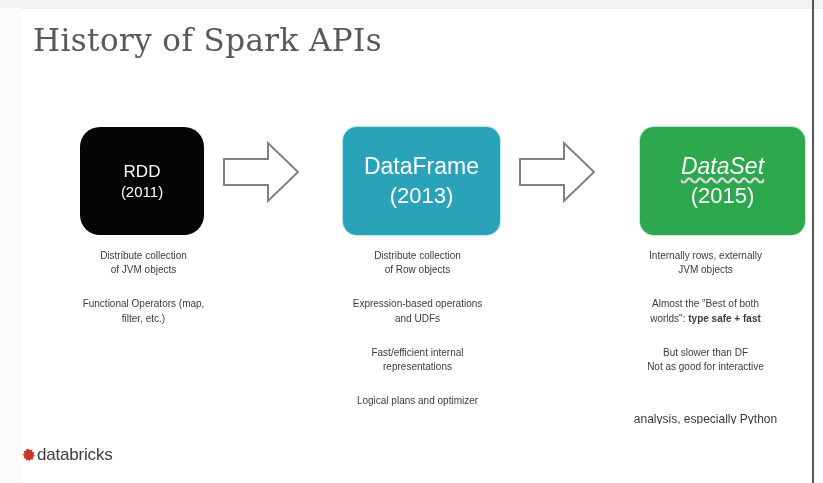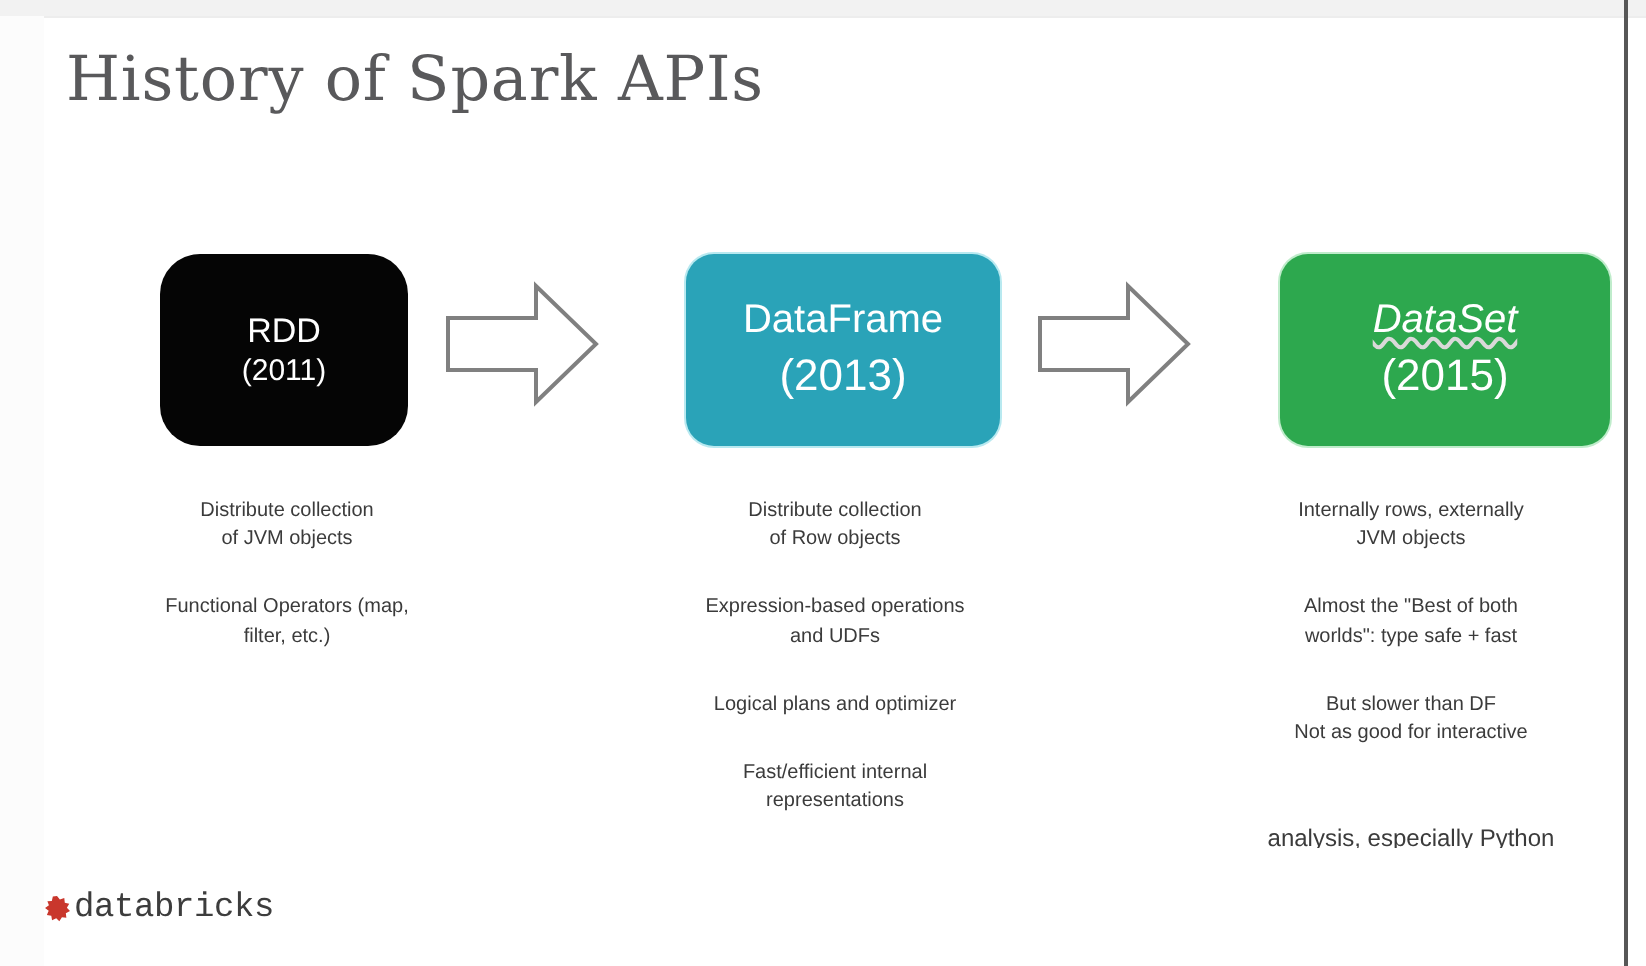--- a/index.html
+++ b/index.html
@@ -63,32 +63,32 @@
     font-weight: 400;
     letter-spacing: 0.4px;
     color: #59595b;
     white-space: nowrap;
   }
 
   
   .node {
     position: absolute;
     top: 127px;
-    height: 96px;
+    height: 108px;
     border-radius: 14px;
     display: flex;
     flex-direction: column;
     align-items: center;
     justify-content: center;
     color: #ffffff;
     line-height: 1.28;
     text-align: center;
     box-sizing: border-box;
   }
-  .node .n-name { font-size: 20px; }
+  .node .n-name { font-size: 23px; }
   .node .n-year { font-size: 22px; }
 
   .node-rdd {
     left: 80px;
     width: 124px;
     border-radius: 20px;
   }
   .node-rdd .n-name { font-size: 17px; }
   .node-rdd .n-year { font-size: 15px; }
 
@@ -126,21 +126,21 @@
     color: #3b3b3b;
     font-size: 10px;
     line-height: 1.42;
   }
   .col-1 { left: 22px;  width: 243px; }
   .col-2 { left: 290px; width: 255px; }
   .col-3 { left: 598px; width: 215px; }
 
   .block { margin-bottom: 20px; }
   .block:last-child { margin-bottom: 0; }
-  .bold { font-weight: normal; }
+  .bold { font-weight: bold; }
 
   
   .clip-wrap {
     position: absolute;
     left: 598px;
     top: 385px;
     width: 215px;
     height: 45px;
     overflow: hidden;
     text-align: center;
@@ -171,21 +171,21 @@
     margin-right: 2px;
     background: #c9372c;
     clip-path: polygon(
       50% 0%, 61% 13%, 78% 8%, 80% 26%, 97% 30%, 88% 45%,
       100% 58%, 84% 66%, 86% 84%, 69% 82%, 59% 97%, 47% 86%,
       31% 93%, 28% 76%, 11% 73%, 18% 57%, 4% 46%, 19% 36%,
       13% 20%, 30% 19%, 34% 2%
     );
   }
   .logo-text {
-    font-family: Liberation Mono, monospace;
+    font-family: Liberation Sans, sans-serif;
     font-size: 17px;
     letter-spacing: -0.2px;
     color: #3d3d3d;
   }
 </style>
 </head>
 <body>
 
 <div id="slide">
 
@@ -236,25 +236,25 @@
   <div class="col col-2">
     <div class="block">
       <div>Distribute collection</div>
       <div>of Row objects</div>
     </div>
     <div class="block">
       <div>Expression-based operations</div>
       <div>and UDFs</div>
     </div>
     <div class="block">
-      <div>Logical plans and optimizer</div>
-    </div>
-    <div class="block">
       <div>Fast/efficient internal</div>
       <div>representations</div>
+    </div>
+    <div class="block">
+      <div>Logical plans and optimizer</div>
     </div>
   </div>
 
   <div class="col col-3">
     <div class="block">
       <div>Internally rows, externally</div>
       <div>JVM objects</div>
     </div>
     <div class="block">
       <div>Almost the "Best of both</div>

